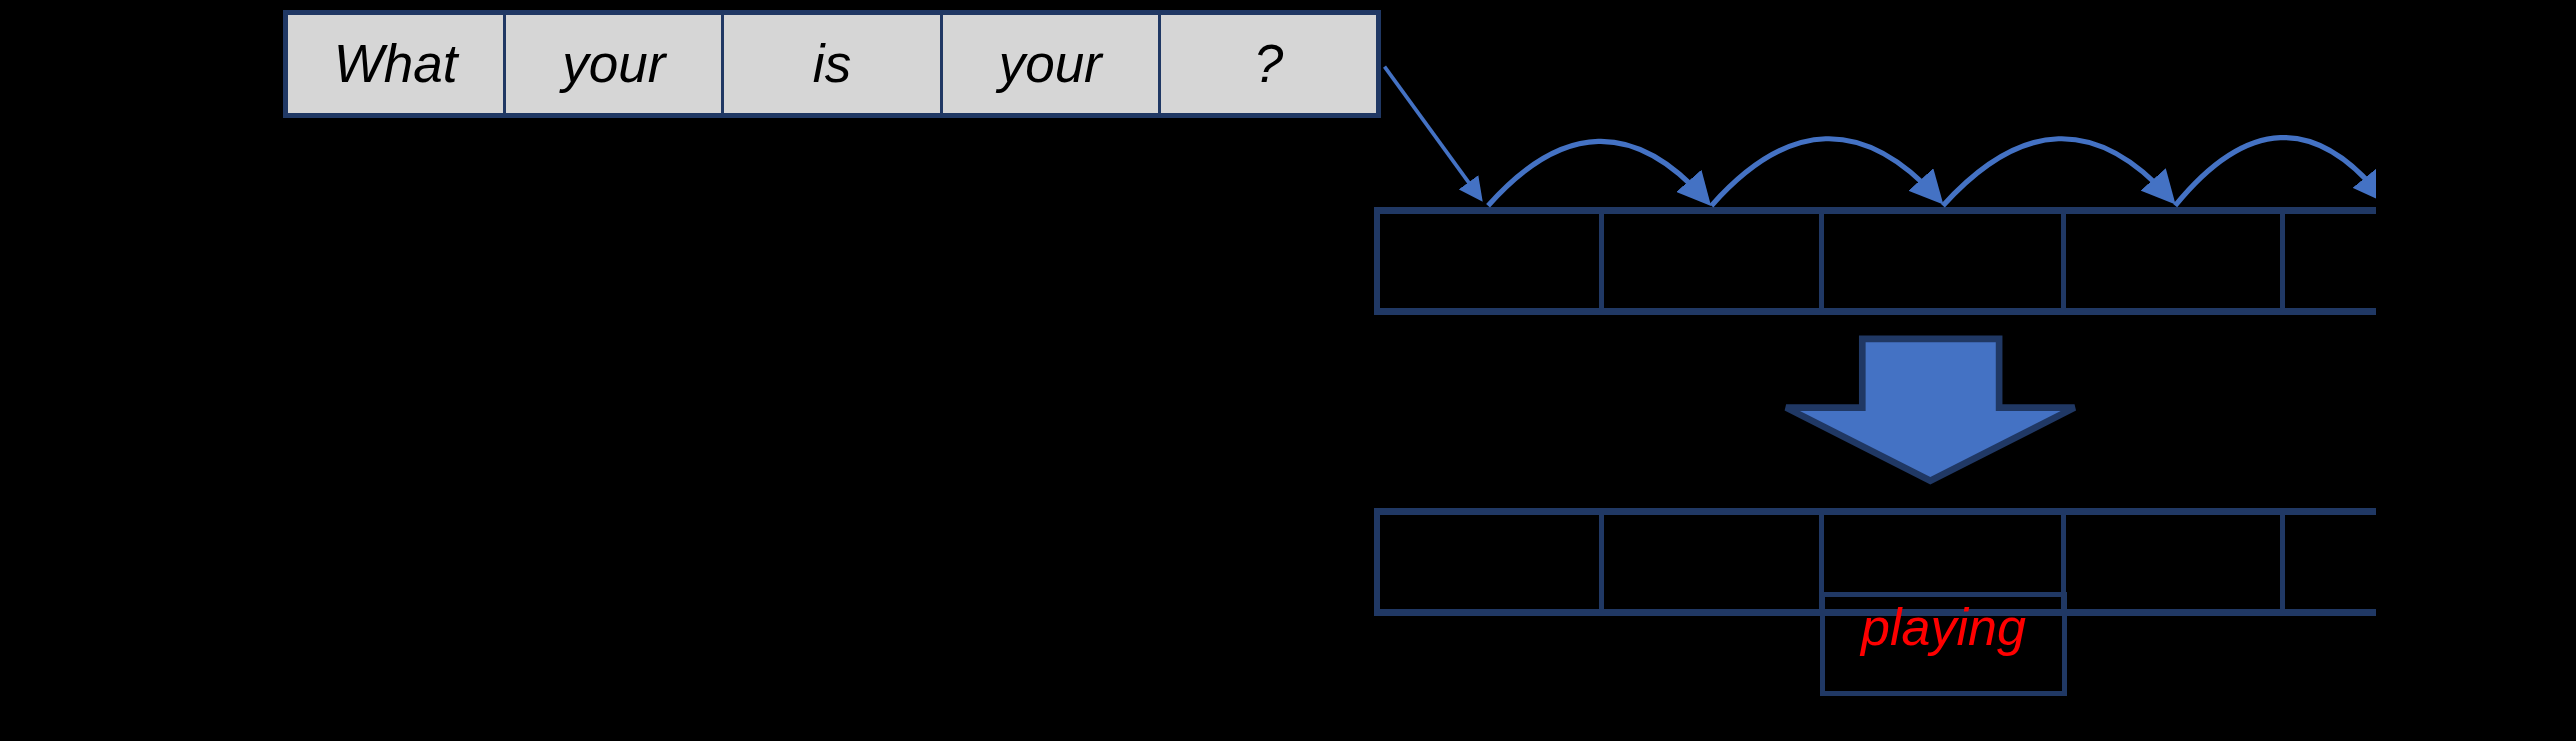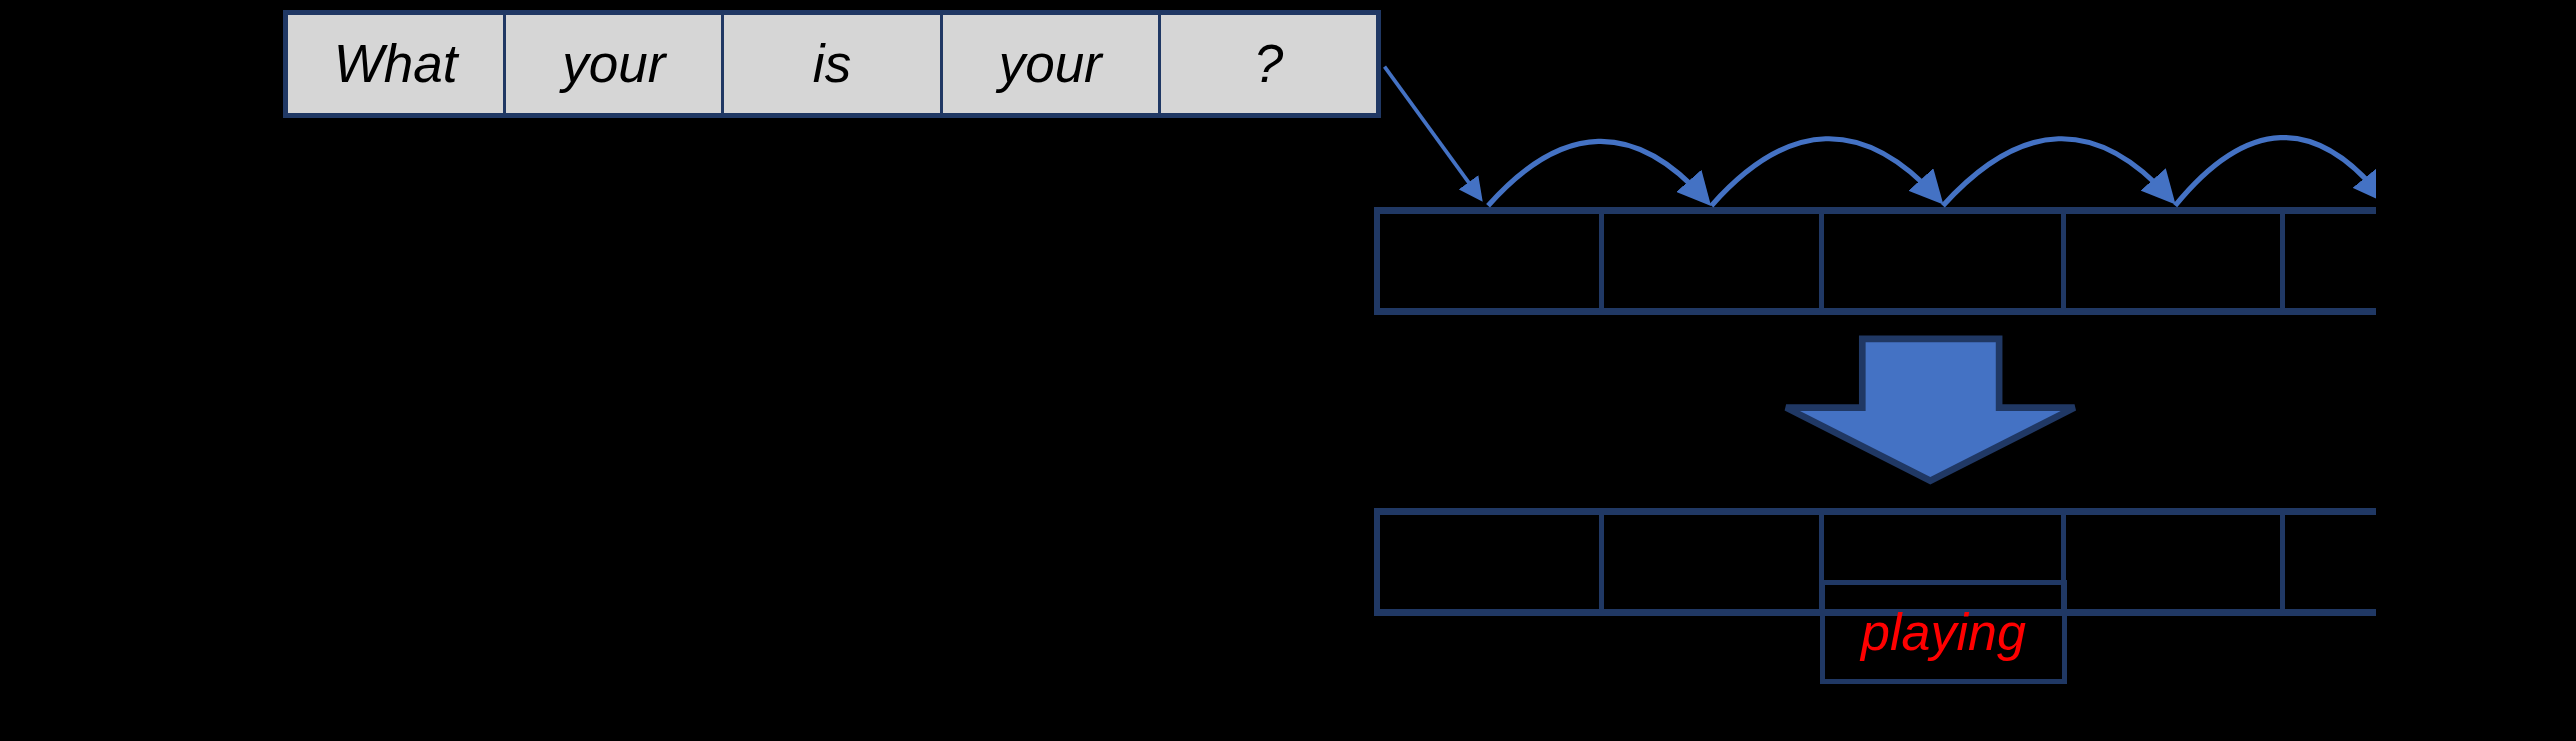--- a/index.html
+++ b/index.html
@@ -62,24 +62,24 @@
   .seq-cell + .seq-cell{border-left:5.2px solid var(--border-navy);}
   .cw1{flex-grow:298;}
   .cw2{flex-grow:292;}
   .cw3{flex-grow:322;}
   .cw4{flex-grow:290;}
   .cw5{flex-grow:381;}
 
   
   .output-box{
     position:absolute;
-    left:1820px;top:580px;
+    left:1820px;top:592px;
     width:247px;height:104px;
     border:5.2px solid var(--border-navy);
-    display:flex;align-items:center;justify-content:center;
+    display:flex;justify-content:center;
   }
   .output-word{
     color:var(--output-red);
     font-size:52px;
   }
 
   
   .overlay{
     position:absolute;
     left:0;top:0;

